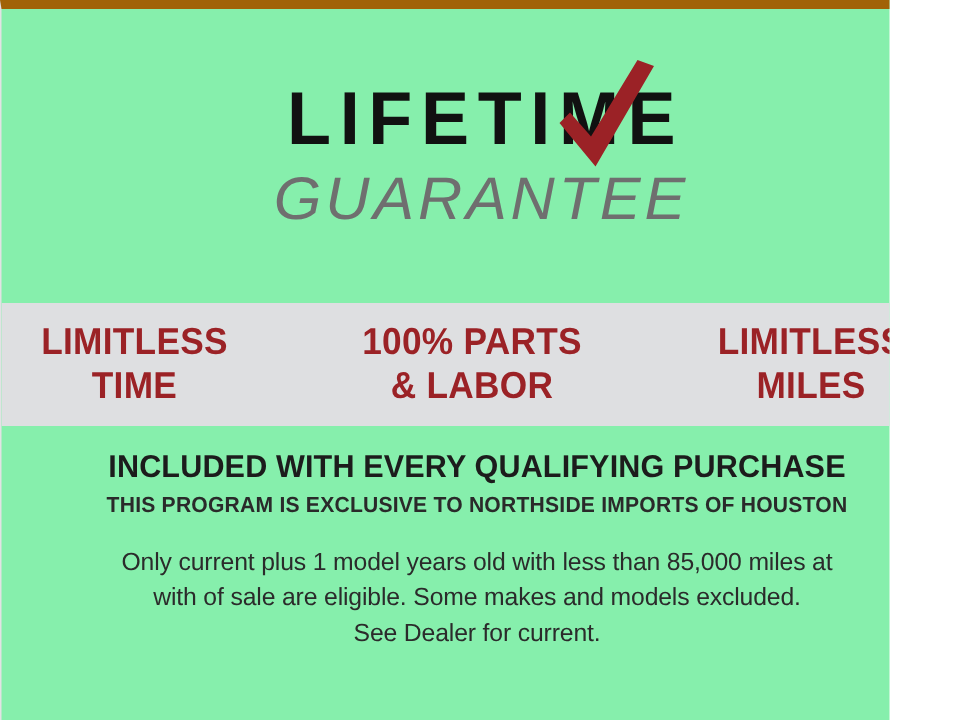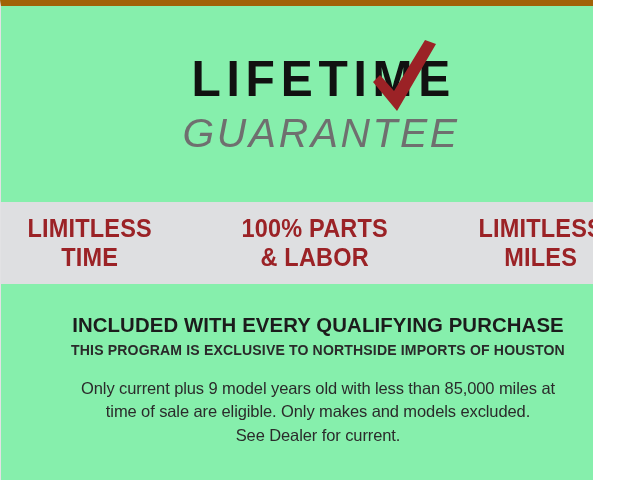--- a/index.html
+++ b/index.html
@@ -99,21 +99,20 @@
   }
   .feature-col .feature-line { display: block; white-space: nowrap; }
 
   
   #body-block {
     position: absolute;
     left: 0;
     top: 294px;
     width: 634px;
     text-align: center;
-    margin-top: 13px;
   }
 
   #headline {
     font-family: "Liberation Sans Narrow", "Liberation Sans", sans-serif;
     font-weight: bold;
     font-size: 21px;
     letter-spacing: 0.1px;
     color: #1c1c1c;
     line-height: 1.15;
     transform: scaleX(0.97);
@@ -178,19 +177,19 @@
       <span class="feature-line">MILES</span>
     </div>
   </div>
 
   <div id="body-block">
     <div id="headline">INCLUDED WITH EVERY QUALIFYING PURCHASE</div>
 
     <div id="subheadline">THIS PROGRAM IS EXCLUSIVE TO NORTHSIDE IMPORTS OF HOUSTON</div>
 
     <div id="fineprint">
-      <span class="fine-line">Only current plus 9 model years old with less than 85,000 miles at</span>
-      <span class="fine-line">time of sale are eligible. Only makes and models excluded.</span>
+      <span class="fine-line">Only current plus 1 model years old with less than 85,000 miles at</span>
+      <span class="fine-line">with of sale are eligible. Some makes and models excluded.</span>
       <span class="fine-line">See Dealer for current.</span>
     </div>
   </div>
 
 </div>
 
 </body></html>

